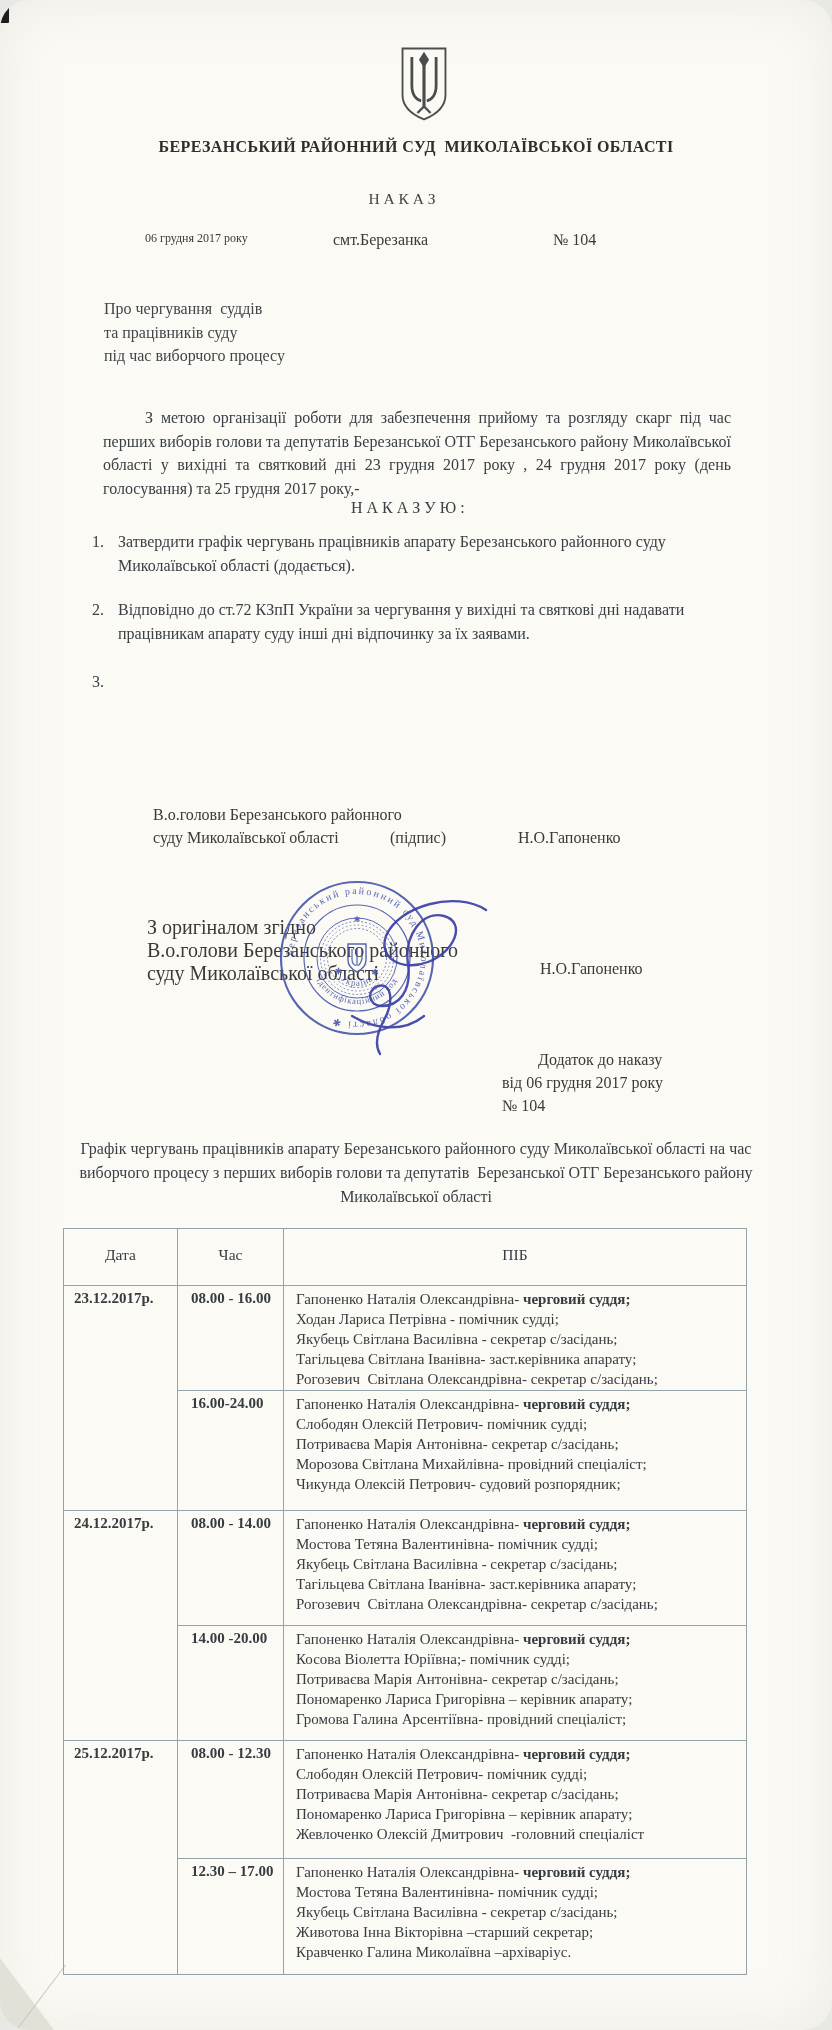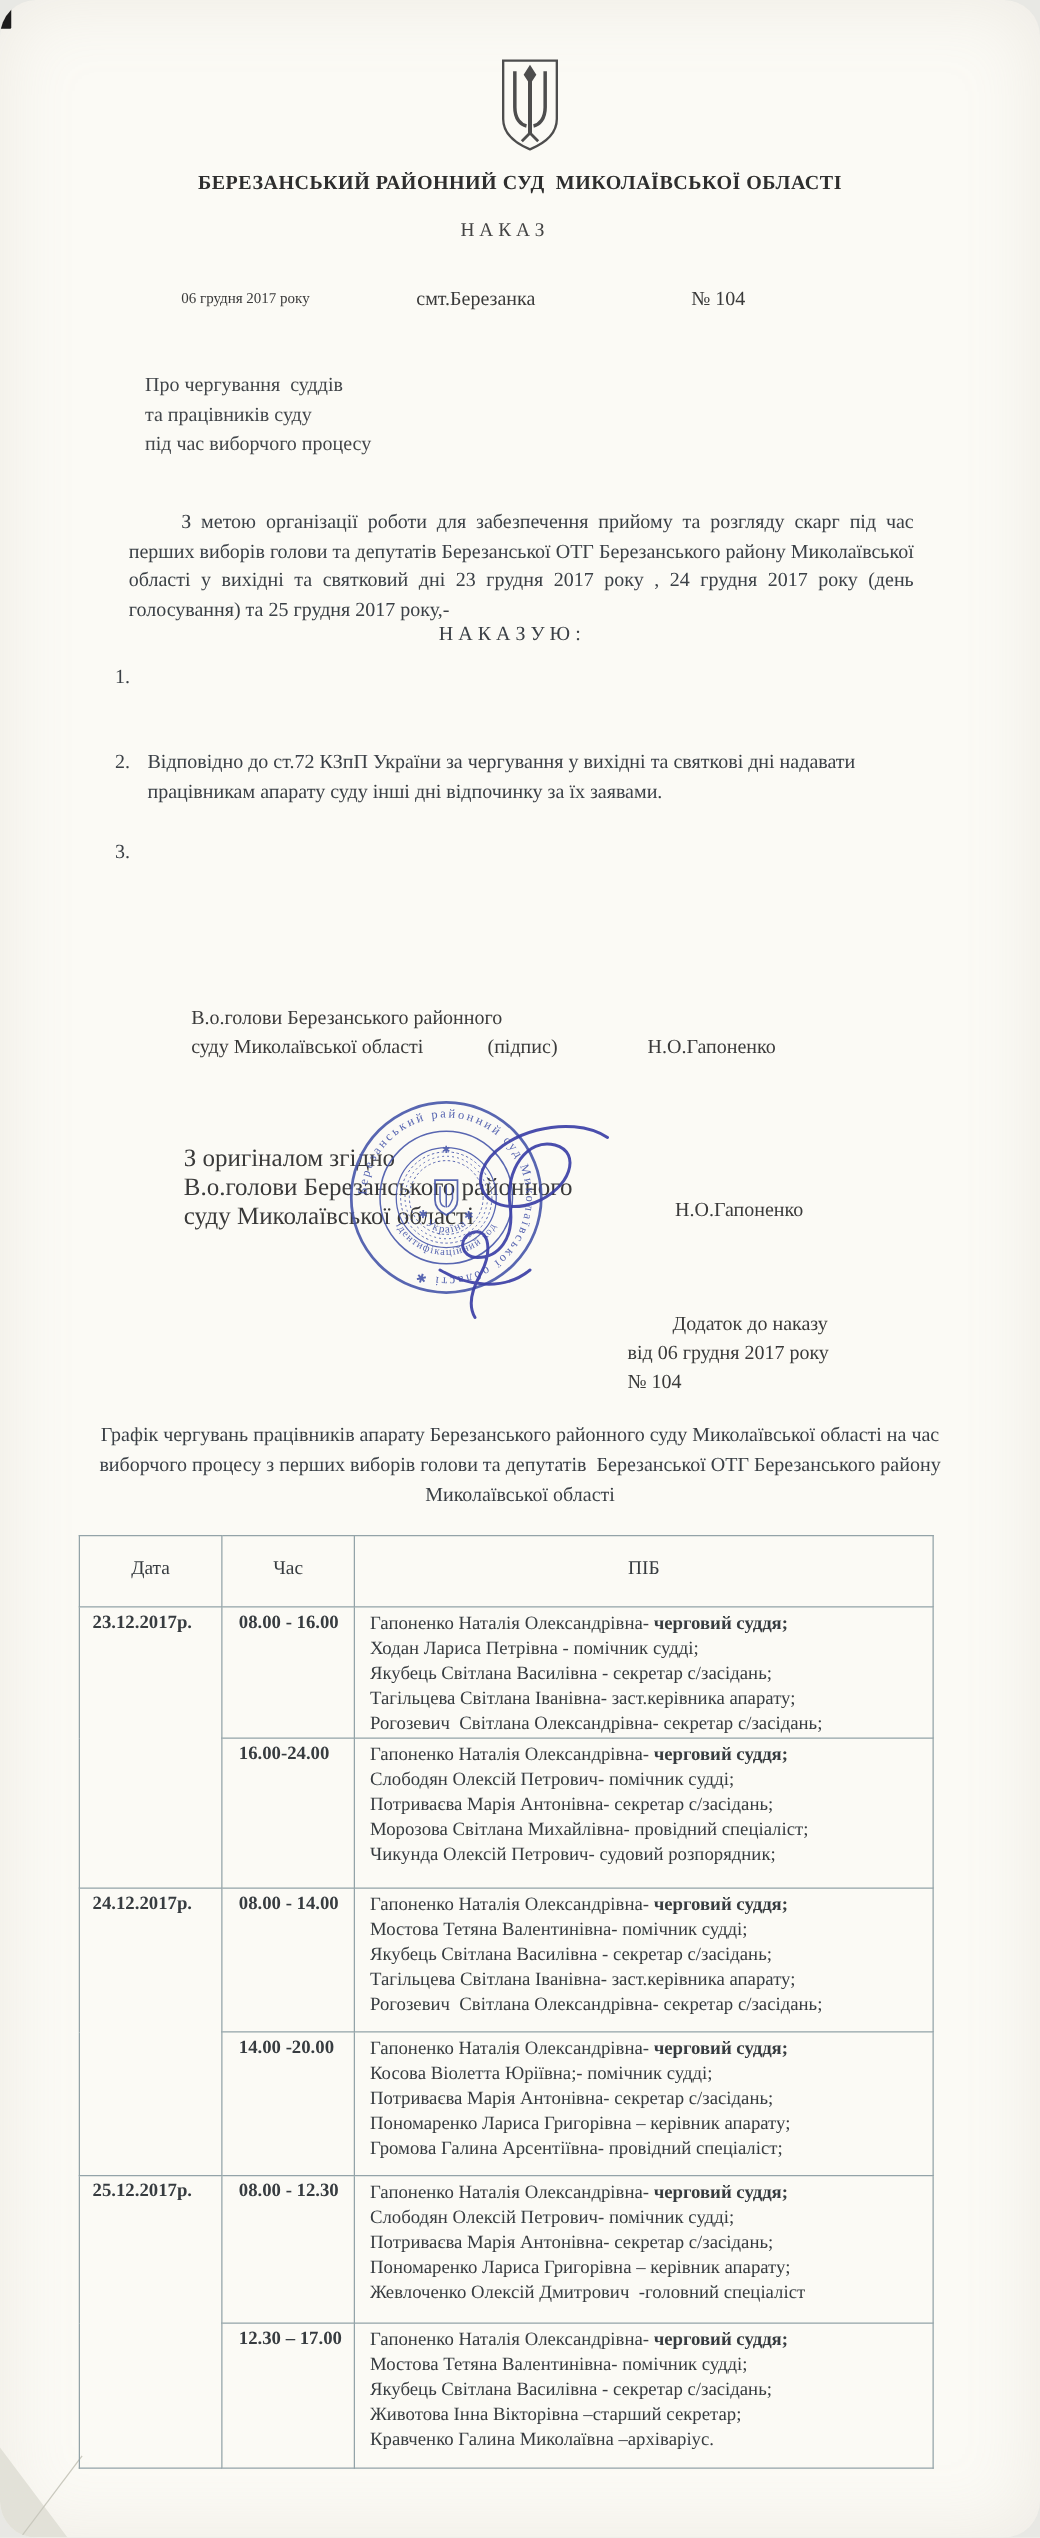--- a/index.html
+++ b/index.html
@@ -16,25 +16,25 @@
   }
   .abs{position:absolute;}
   .pre{white-space:pre-wrap;}
   
   .mark-topleft{left:0;top:6px;width:9px;height:17px;background:#1c1c1c;border-radius:1px;}
   .fold-corner{left:0;bottom:0;width:0;height:0;border-left:54px solid #e2e1d8;border-top:72px solid transparent;}
   .fold-line{left:-8px;bottom:28px;width:92px;height:1px;background:#c9c8bd;transform:rotate(-53deg);}
   
   .emblem{left:396px;top:44px;width:56px;height:80px;}
   .court-name{left:0;top:138px;width:832px;text-align:center;font-weight:bold;font-size:16px;color:#2e2e2e;letter-spacing:.4px;}
-  .doc-type{left:0;top:176px;width:804px;text-align:center;font-size:15.5px;color:#444;}
+  .doc-type{left:0;top:190px;width:804px;text-align:center;font-size:15.5px;color:#444;}
   .dl-date{left:145px;top:231px;font-size:12px;}
   .dl-place{left:333px;top:231px;font-size:16px;}
   .dl-number{left:553px;top:231px;font-size:16px;}
-  .subject{left:116px;top:297px;font-size:16px;line-height:23.5px;color:#42464a;}
+  .subject{left:104px;top:297px;font-size:16px;line-height:23.5px;color:#42464a;}
   .preamble{left:103px;top:406px;width:628px;font-size:16px;line-height:23.5px;text-align:justify;text-indent:42px;color:#3b4046;}
   .order-word{left:313px;top:499px;font-size:16px;color:#3b4046;margin-left:38px;}
   .item{font-size:16px;line-height:23.5px;color:#3b4046;}
   .item .num{position:absolute;left:-26px;top:0;}
   .item1{left:118px;top:530px;width:580px;}
   .item2{left:118px;top:598px;width:592px;}
   .item3{left:118px;top:670px;width:585px;}
   .sig-l1{left:153px;top:806px;font-size:16px;}
   .sig-l2{left:153px;top:829px;font-size:16px;}
   .sig-note{left:390px;top:829px;font-size:16px;}
@@ -91,20 +91,21 @@
     <div class="pre">Про чергування  суддів</div>
     <div class="pre">та працівників суду</div>
     <div class="pre">під час виборчого процесу</div>
   </div>
 
   <div class="abs preamble">З метою організації роботи для забезпечення прийому та розгляду скарг під час перших  виборів голови та депутатів  Березанської ОТГ Березанського району Миколаївської області  у вихідні та святковий дні 23 грудня 2017 року , 24 грудня 2017 року (день голосування) та 25 грудня 2017 року,-</div>
   <div class="abs order-word">Н А К А З У Ю :</div>
 
   <div class="abs item item1">
     <span class="num">1.</span>
+    <span>Затвердити графік чергувань працівників апарату Березанського районного суду Миколаївської області (додається).</span>
   </div>
   <div class="abs item item2">
     <span class="num">2.</span>
     <span>Відповідно до ст.72 КЗпП України за чергування у вихідні та святкові дні надавати працівникам апарату суду інші дні відпочинку за їх заявами.</span>
   </div>
   <div class="abs item item3">
     <span class="num">3.</span>
   </div>
 
   <div class="abs sig-l1">В.о.голови Березанського районного</div>

